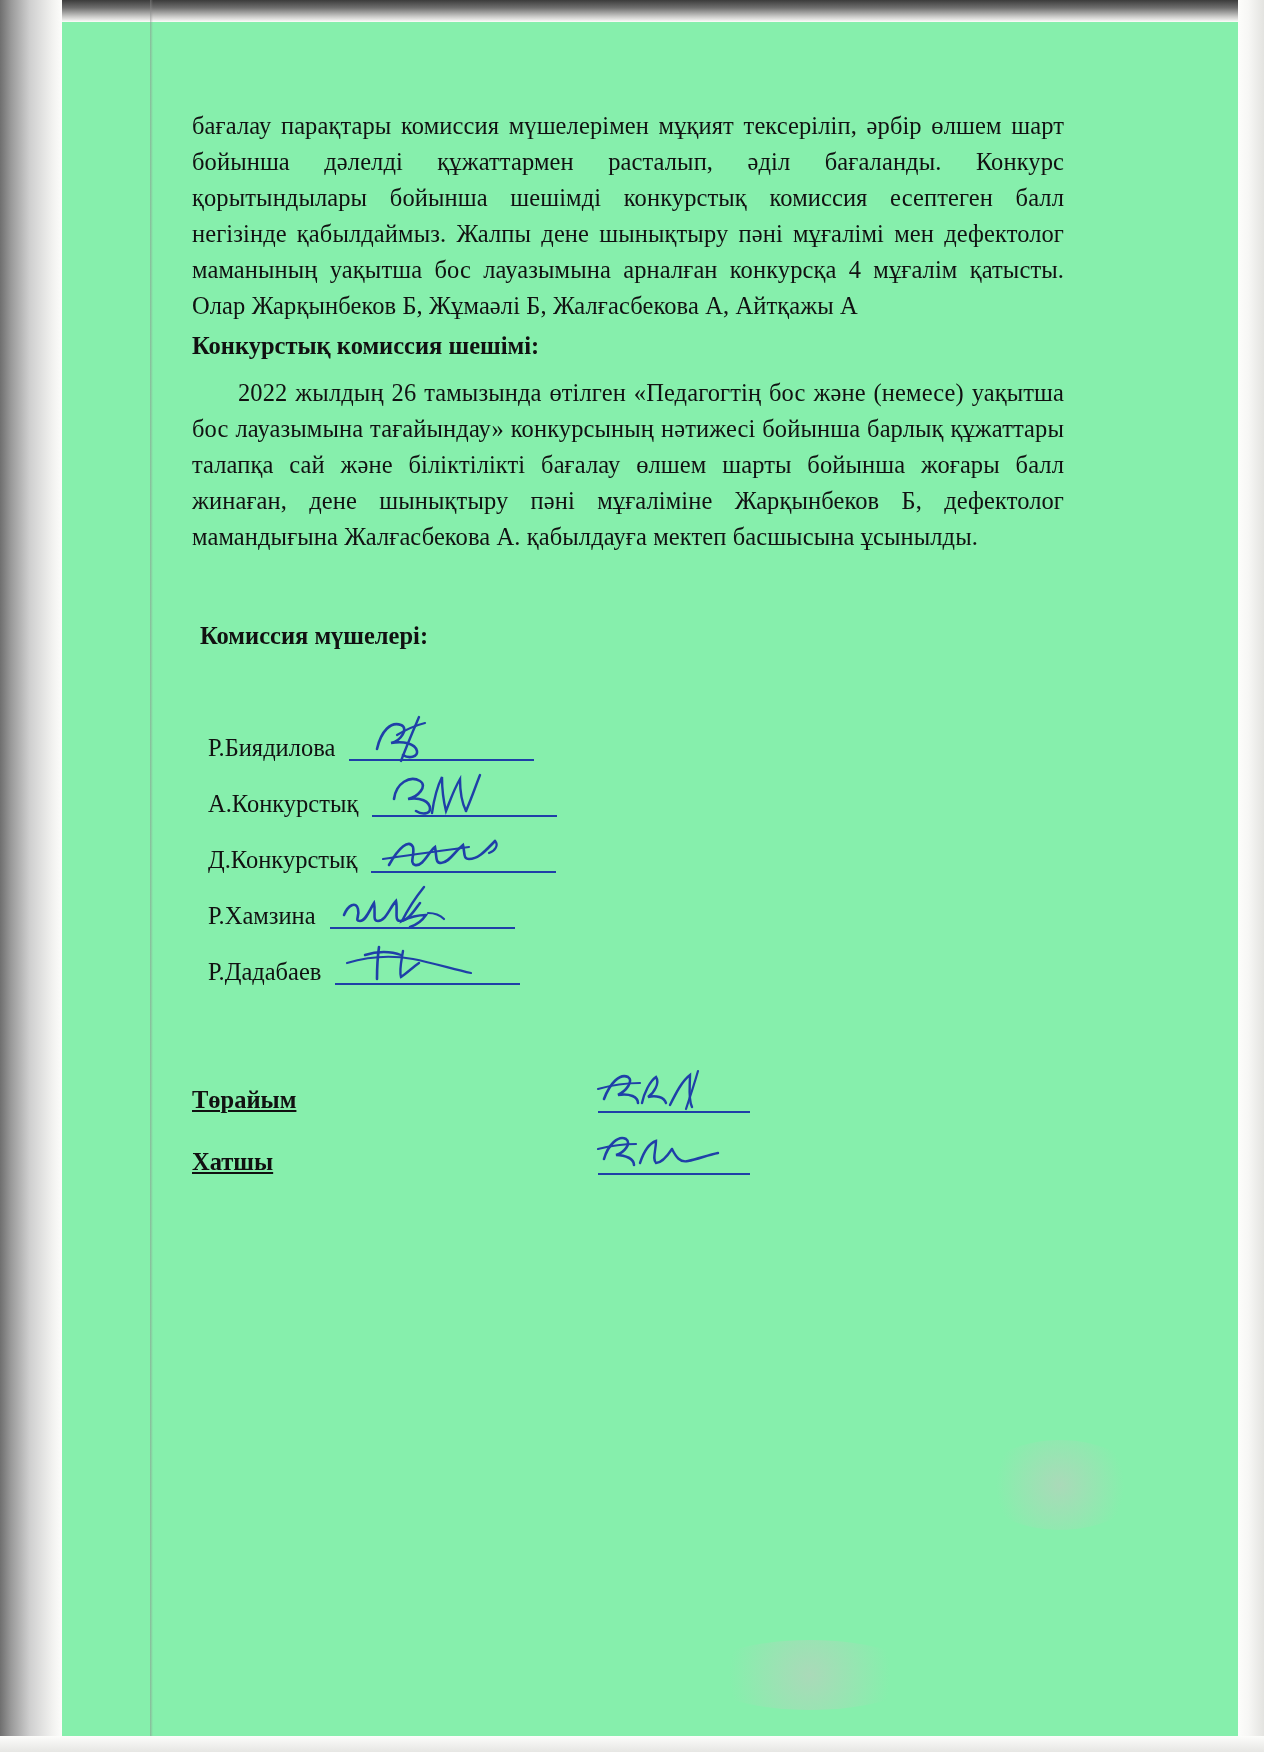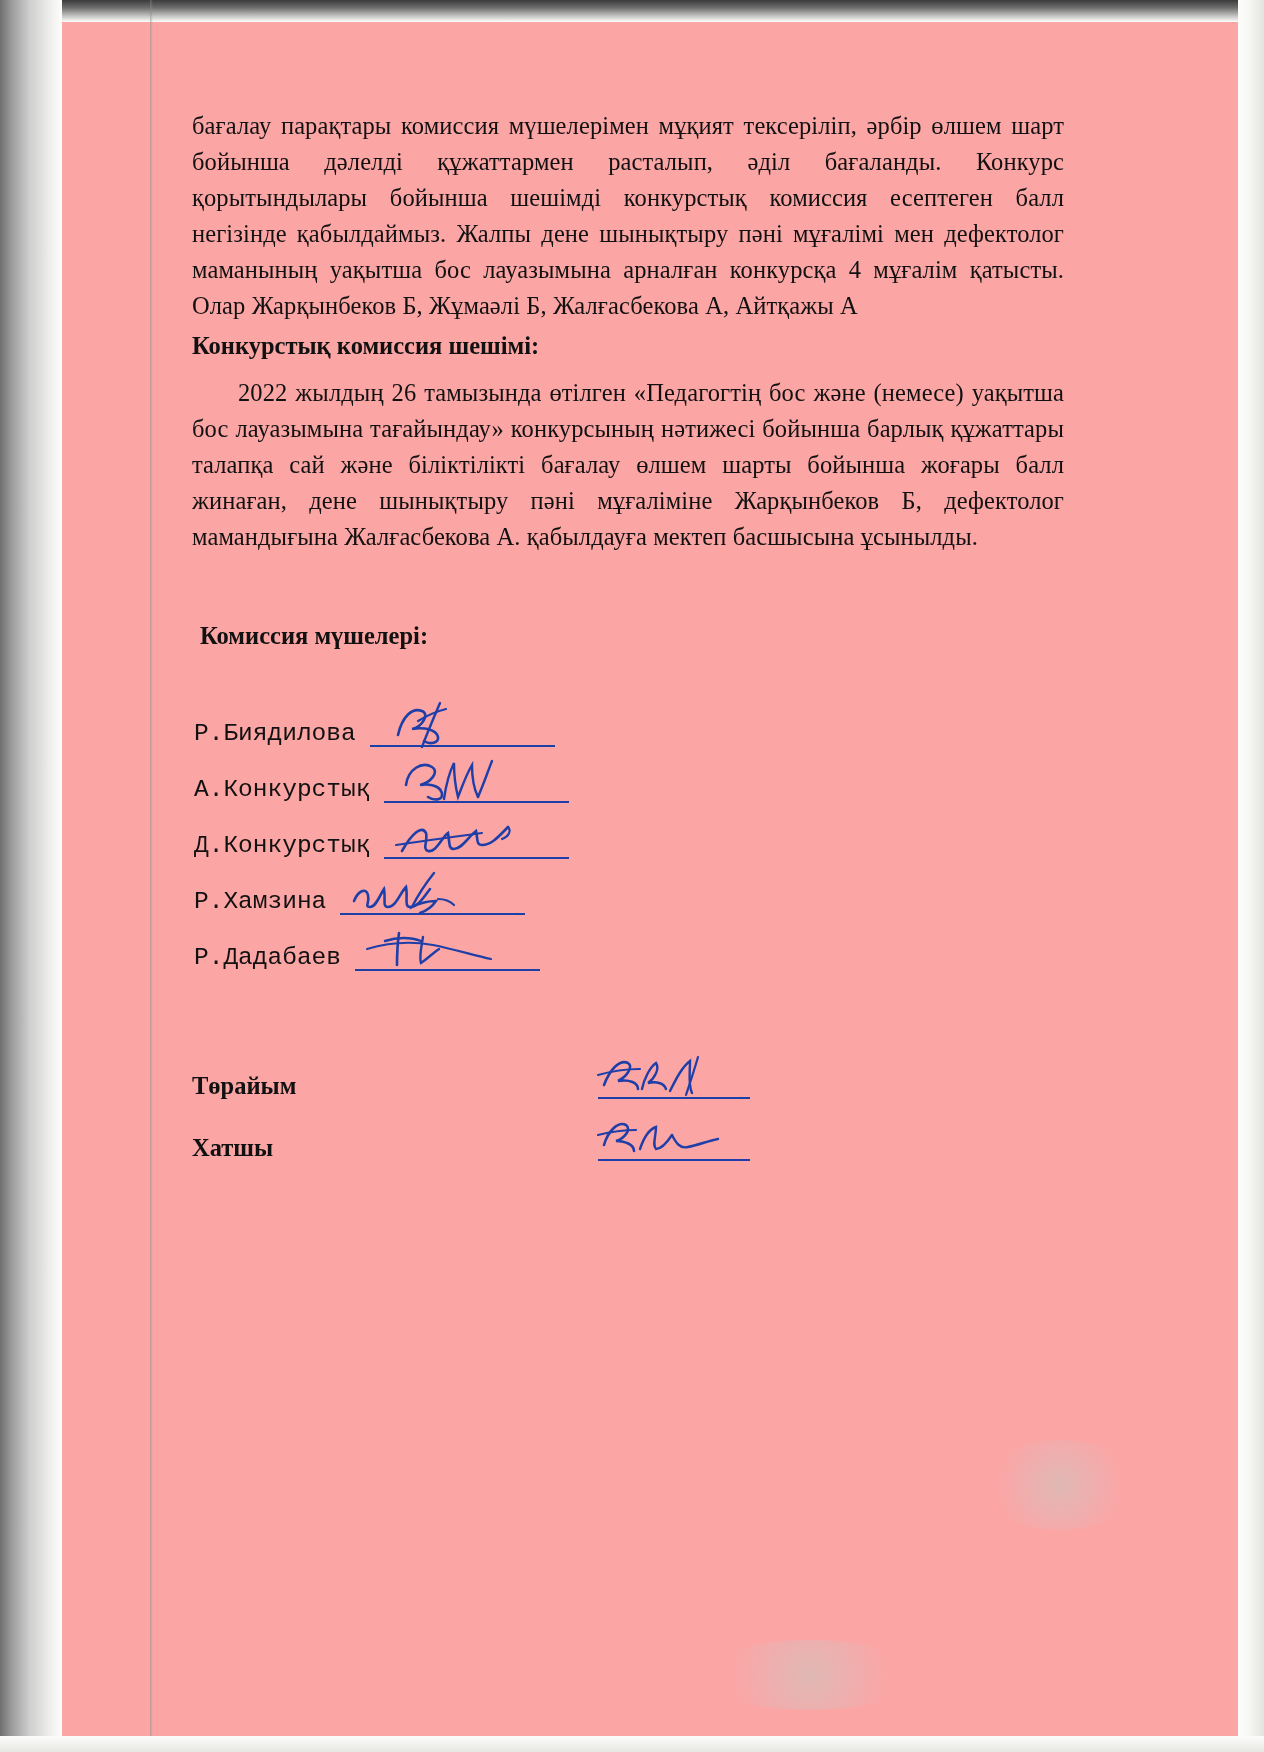--- a/index.html
+++ b/index.html
@@ -4,21 +4,21 @@
 <style>
   html, body {
     margin: 0;
     padding: 0;
     background: #ffffff;
   }
   .page {
     position: relative;
     width: 1264px;
     height: 1752px;
-    background: #fca5a5;
+    background: #86efac;
     overflow: hidden;
     font-family: "Liberation Serif", serif;
     color: #111;
   }
   
   .scan-edge-left {
     position: absolute;
     left: 0; top: 0;
     width: 62px; height: 100%;
     background: linear-gradient(to right, #6f6f6f 0%, #9a9a9a 18%, #cfcfcf 48%, #f2f2f0 85%, #fdfdfb 100%);
@@ -79,24 +79,23 @@
     font-weight: bold;
   }
   .members-heading {
     margin: 8px;
     font-size: 24.5px;
     line-height: 34px;
     font-weight: bold;
   }
 
   .sig-list {
-    margin: 2px;
+    margin: 16px;
     padding: 0;
     list-style: none;
-    font-family: Liberation Mono, monospace;
   }
   .sig-row {
     display: flex;
     align-items: flex-end;
     height: 56px;
   }
   .sig-name {
     font-size: 24.5px;
     line-height: 30px;
     white-space: nowrap;
@@ -131,20 +130,21 @@
     display: flex;
     align-items: flex-end;
     height: 62px;
   }
   .role-label {
     font-size: 24.5px;
     font-weight: bold;
     line-height: 30px;
     width: 230px;
     white-space: nowrap;
+    text-decoration: underline;
   }
   .role-line {
     position: relative;
     width: 152px;
     height: 30px;
     margin-left: 176px;
   }
   .role-line::after {
     content: "";
     position: absolute;

